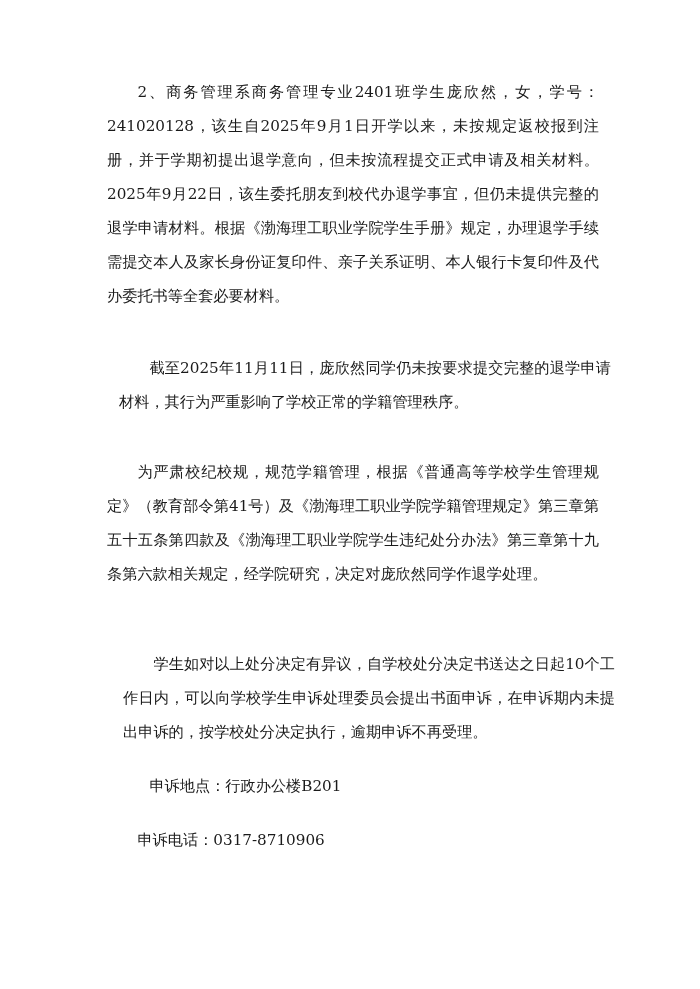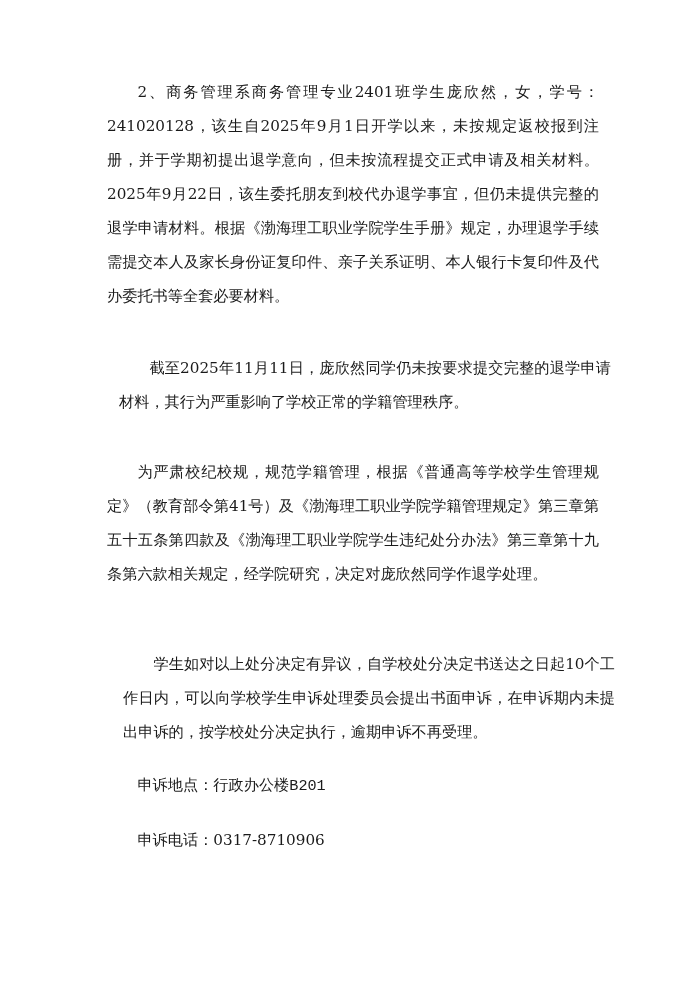--- a/index.html
+++ b/index.html
@@ -9,21 +9,21 @@
     font-family: "DejaVu Serif", "Liberation Serif", serif;
     font-size: 15.2px; color: #1a1a1a; line-height: 34px;
     text-align: justify; text-justify: inter-character;
   }
   .para { margin: 0; padding: 0; }
   .indent { text-indent: 2em; }
   .p1 { position: absolute; top: 0; left: 0; width: 492px; }
   .p2 { position: absolute; top: 276px; left: 12px; width: 492px; }
   .p3 { position: absolute; top: 348px; left: 0; width: 492px; margin-top: 32px; }
   .p4 { position: absolute; top: 572px; left: 16px; width: 492px; }
-  .p5 { position: absolute; top: 694px; left: 0; width: 492px; font-family: Liberation Mono, monospace; }
+  .p5 { position: absolute; top: 694px; left: 12px; width: 492px; }
   .p6 { position: absolute; top: 748px; left: 0; width: 492px; }
 </style>
 </head>
 <body>
 
 <div class="page">
   <p class="para indent p1">2、商务管理系商务管理专业2401班学生庞欣然，女，学号：241020128，该生自2025年9月1日开学以来，未按规定返校报到注册，并于学期初提出退学意向，但未按流程提交正式申请及相关材料。2025年9月22日，该生委托朋友到校代办退学事宜，但仍未提供完整的退学申请材料。根据《渤海理工职业学院学生手册》规定，办理退学手续需提交本人及家长身份证复印件、亲子关系证明、本人银行卡复印件及代办委托书等全套必要材料。</p>
   <p class="para indent p2">截至2025年11月11日，庞欣然同学仍未按要求提交完整的退学申请材料，其行为严重影响了学校正常的学籍管理秩序。</p>
   <p class="para indent p3">为严肃校纪校规，规范学籍管理，根据《普通高等学校学生管理规定》（教育部令第41号）及《渤海理工职业学院学籍管理规定》第三章第五十五条第四款及《渤海理工职业学院学生违纪处分办法》第三章第十九条第六款相关规定，经学院研究，决定对庞欣然同学作退学处理。</p>
   <p class="para indent p4">学生如对以上处分决定有异议，自学校处分决定书送达之日起10个工作日内，可以向学校学生申诉处理委员会提出书面申诉，在申诉期内未提出申诉的，按学校处分决定执行，逾期申诉不再受理。</p>

